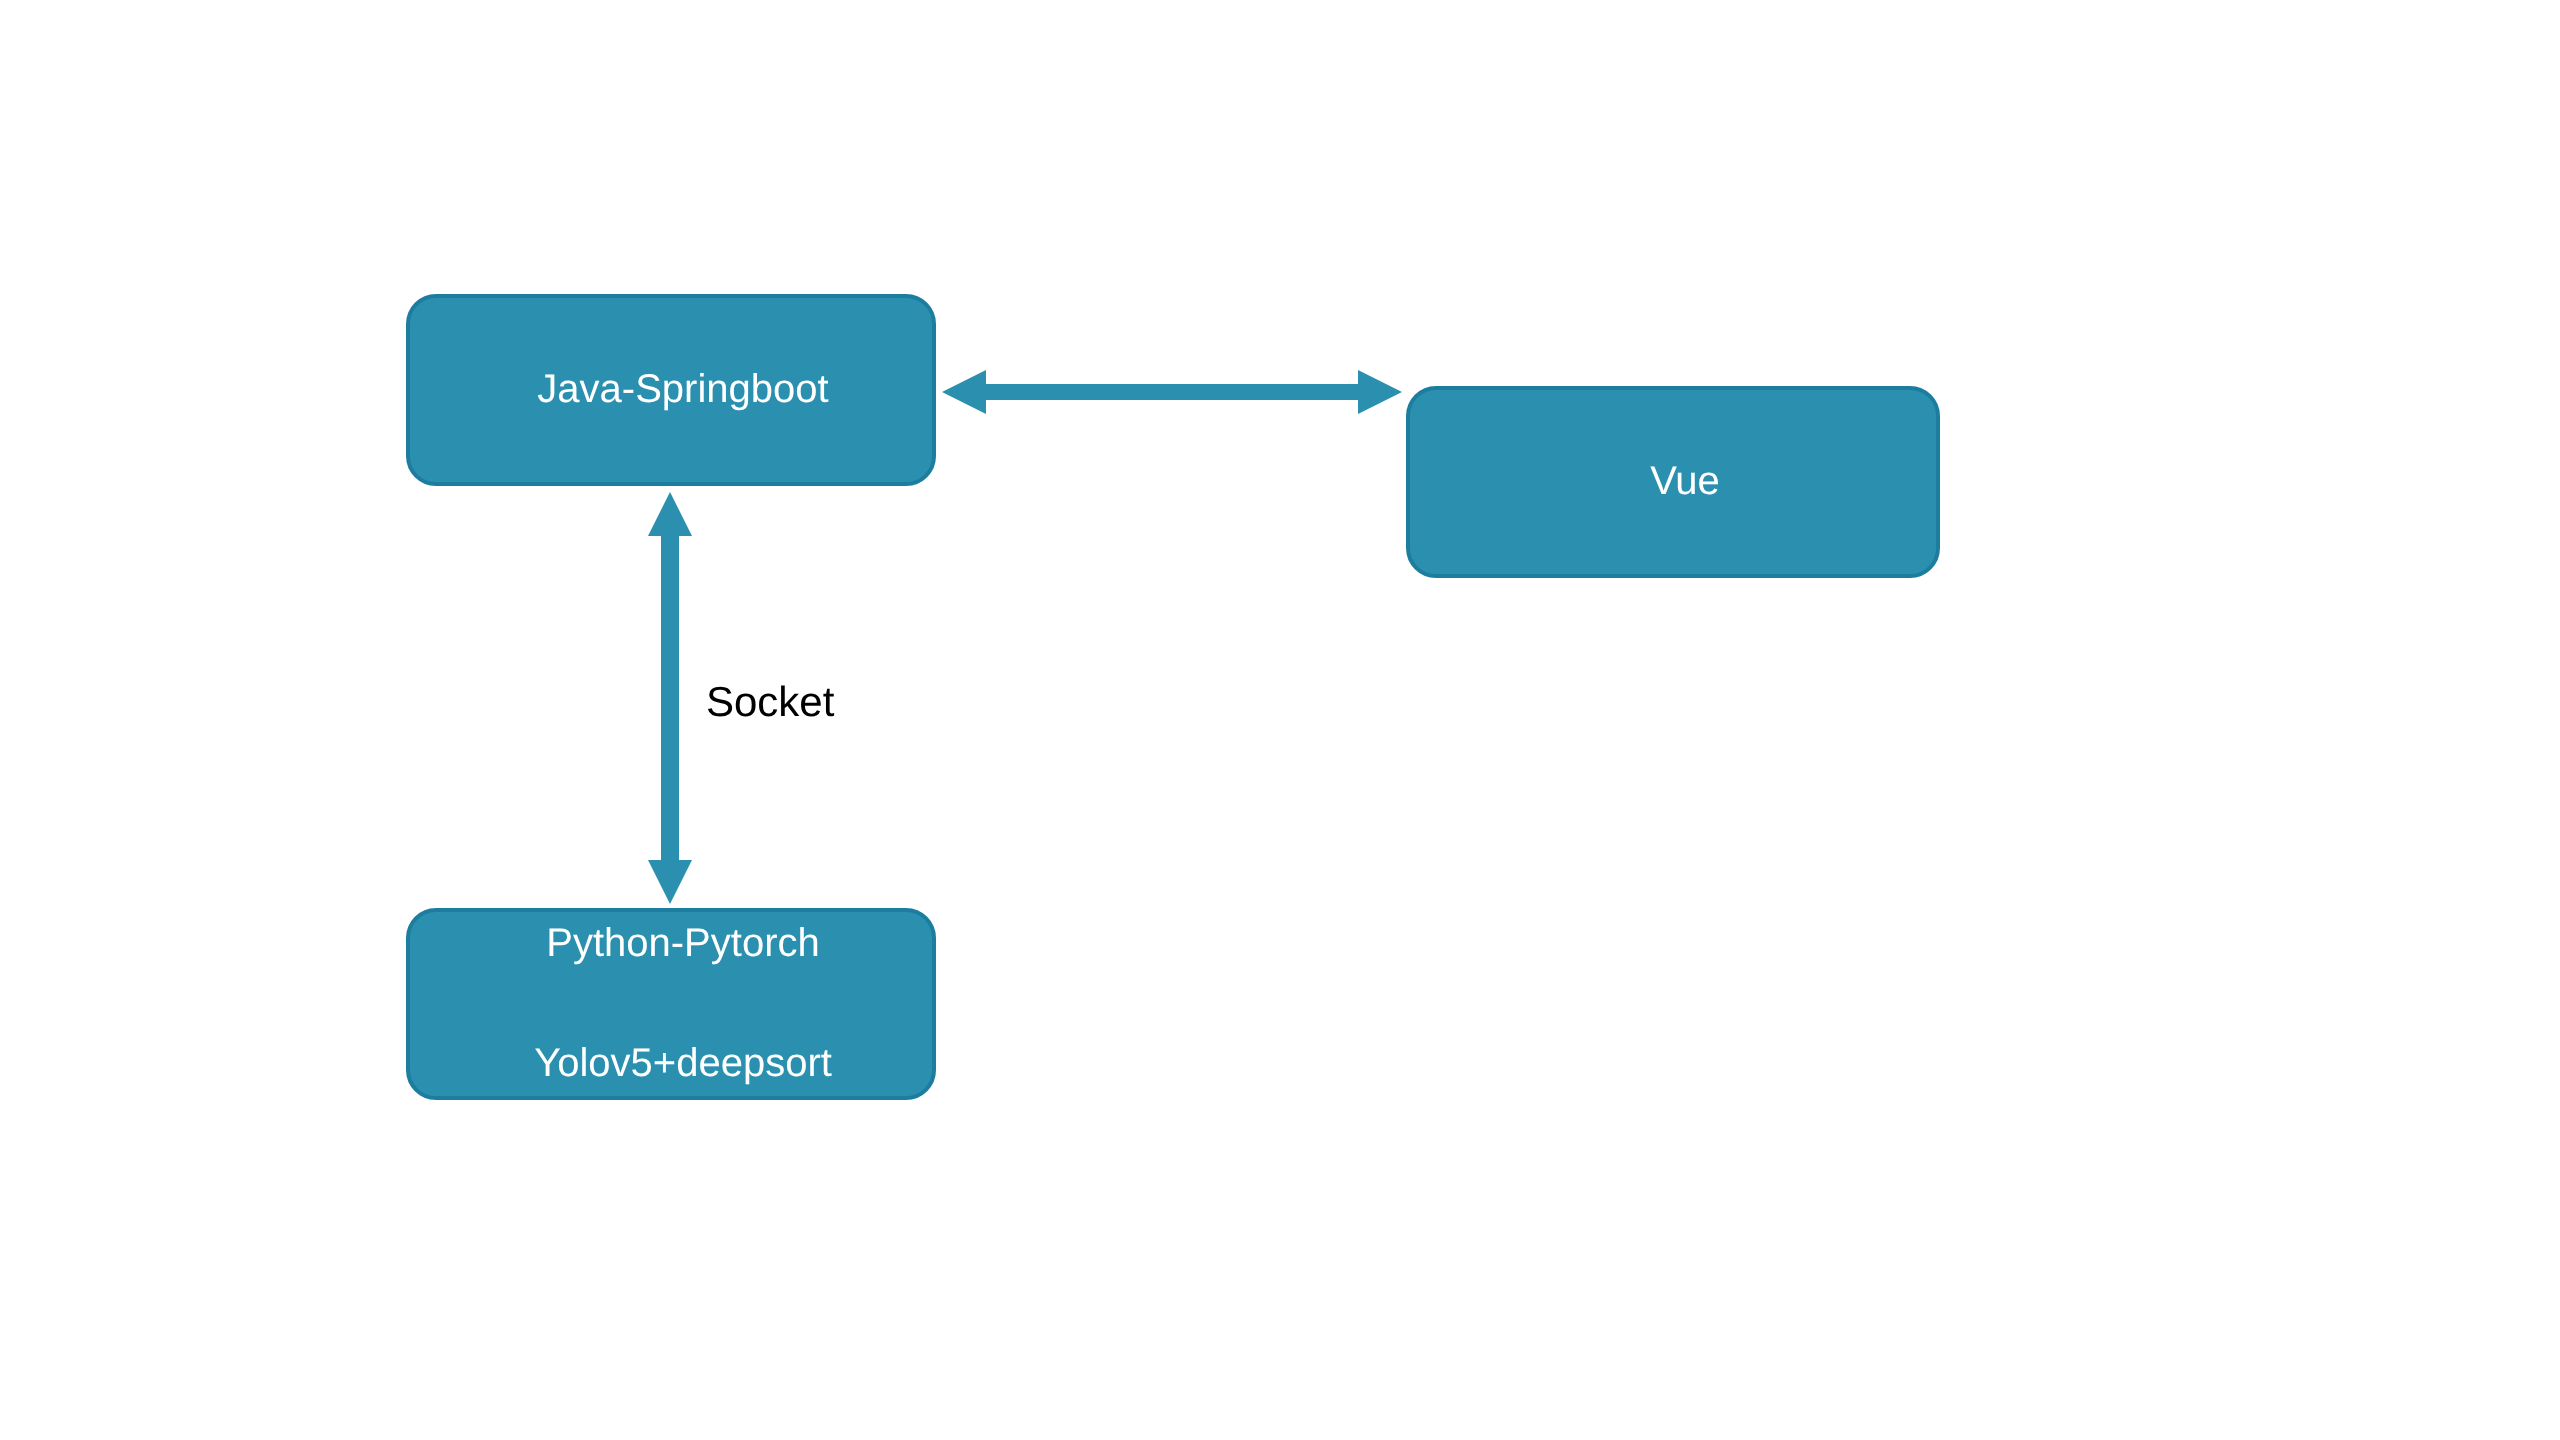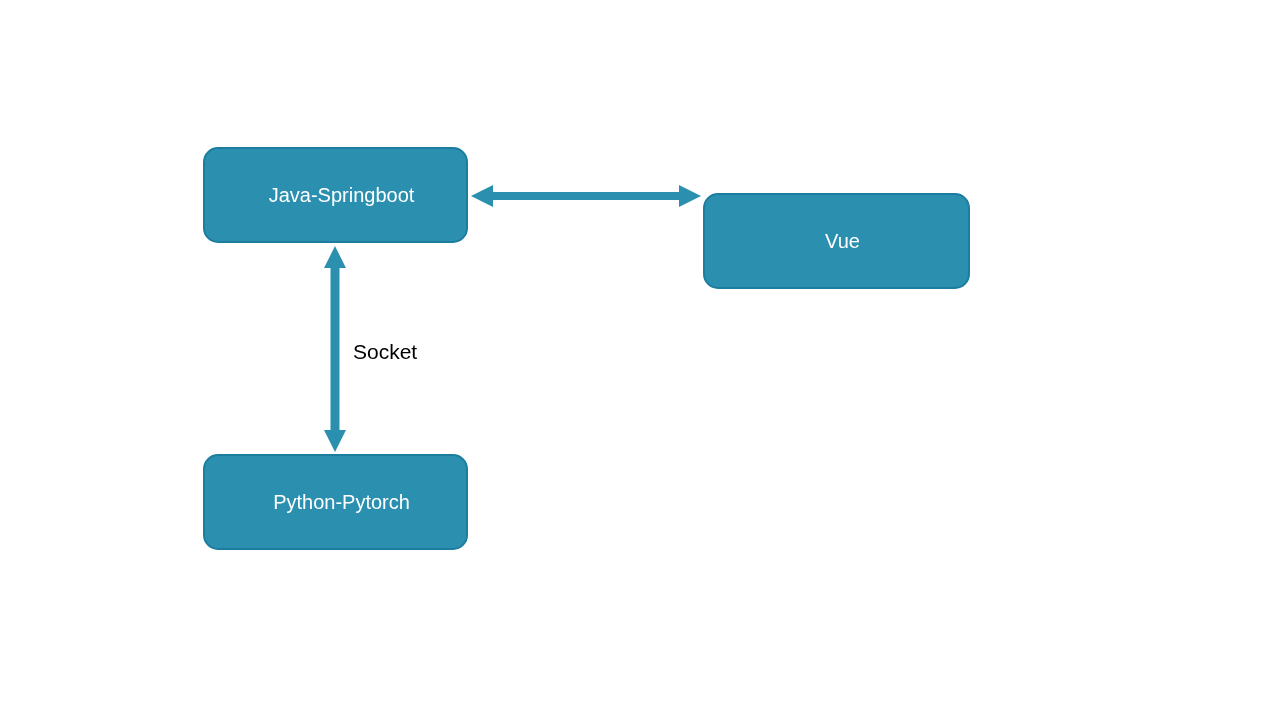--- a/index.html
+++ b/index.html
@@ -78,19 +78,20 @@
   <div class="node rounded-rect node-java">
     <span>Java-Springboot</span>
   </div>
 
   <div class="node rounded-rect node-vue">
     <span>Vue</span>
   </div>
 
   <div class="node rounded-rect node-python">
     <span>Python-Pytorch</span>
+    <span>Yolov5+deepsort</span>
   </div>
 
 
 
   <div class="edge-label label-socket">Socket</div>
 
 </div>
 
 </body></html>

